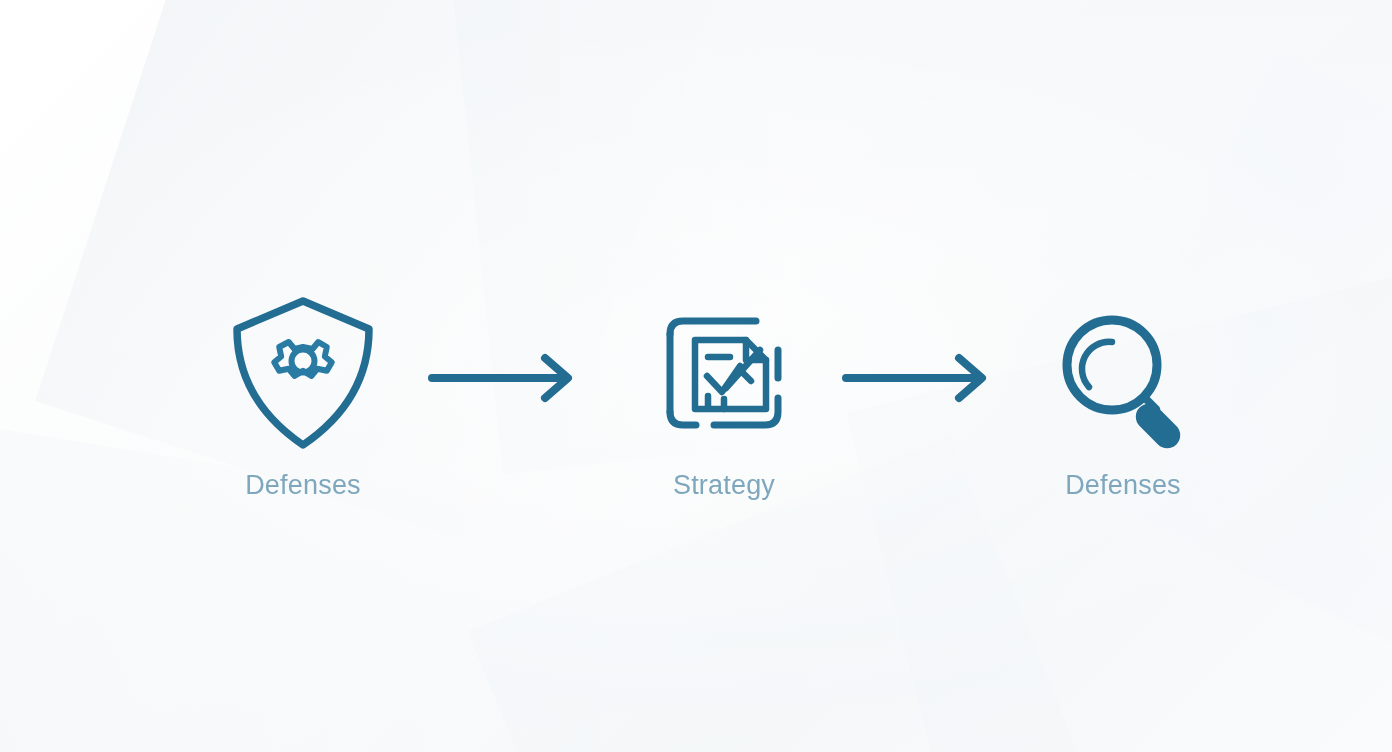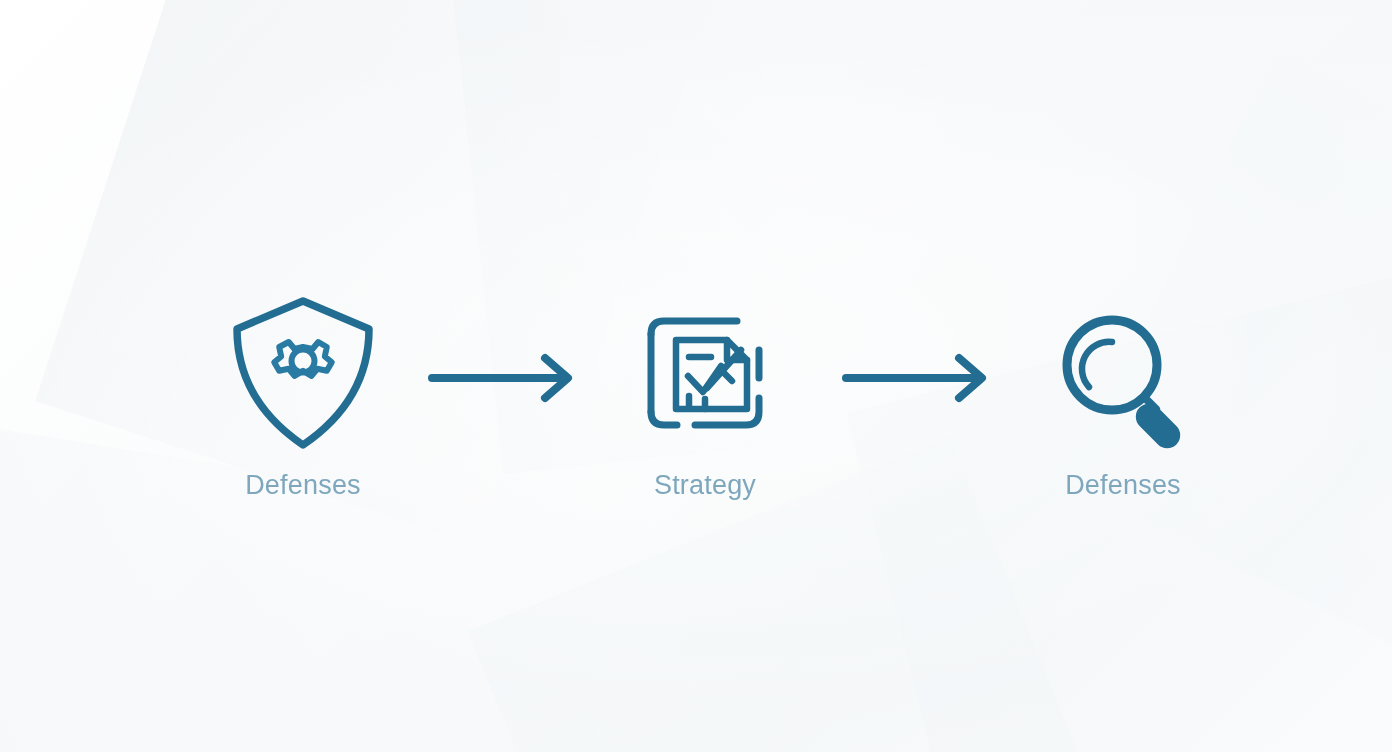--- a/index.html
+++ b/index.html
@@ -107,21 +107,21 @@
     margin-top: 14px;
     font-size: 27px;
     font-weight: 400;
     letter-spacing: 0.2px;
     color: #7ea7bd;
     font-family: "Liberation Sans", sans-serif;
     line-height: 1;
   }
 
   #step-defenses { left: 188px; top: 288px; }
-  #step-strategy { left: 590px; top: 288px; }
+  #step-strategy { left: 609px; top: 288px; }
   #step-approach { left: 1008px; top: 288px; }
 
   .connector {
     position: absolute;
     top: 352px;
     width: 170px;
     height: 52px;
   }
   #connector-1 { left: 418px; }
   #connector-2 { left: 832px; }

